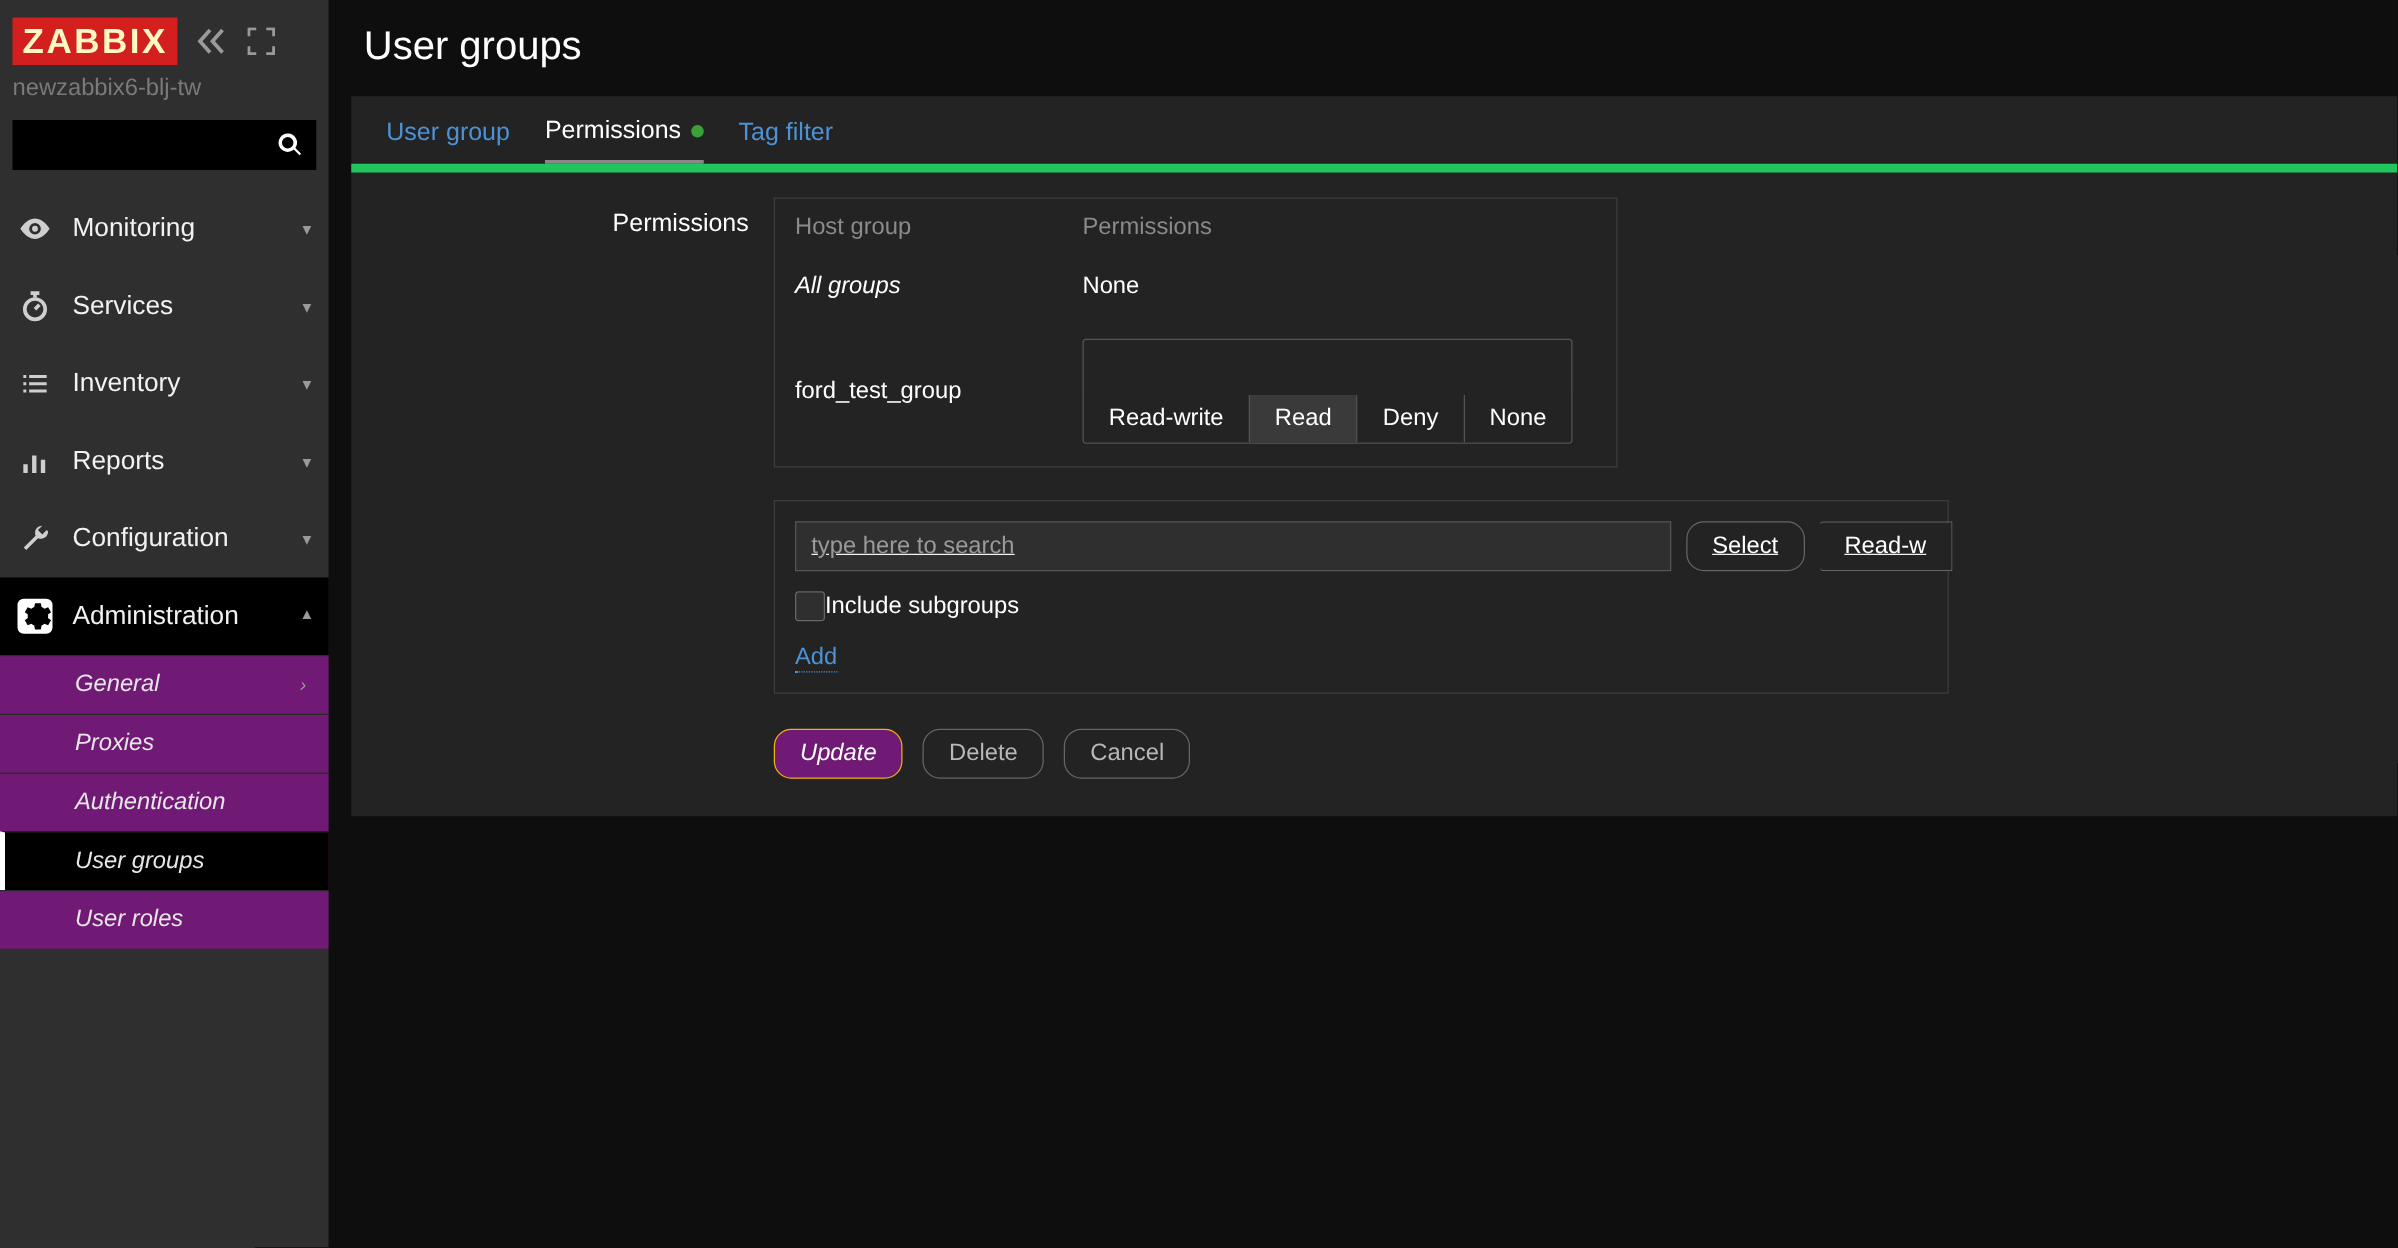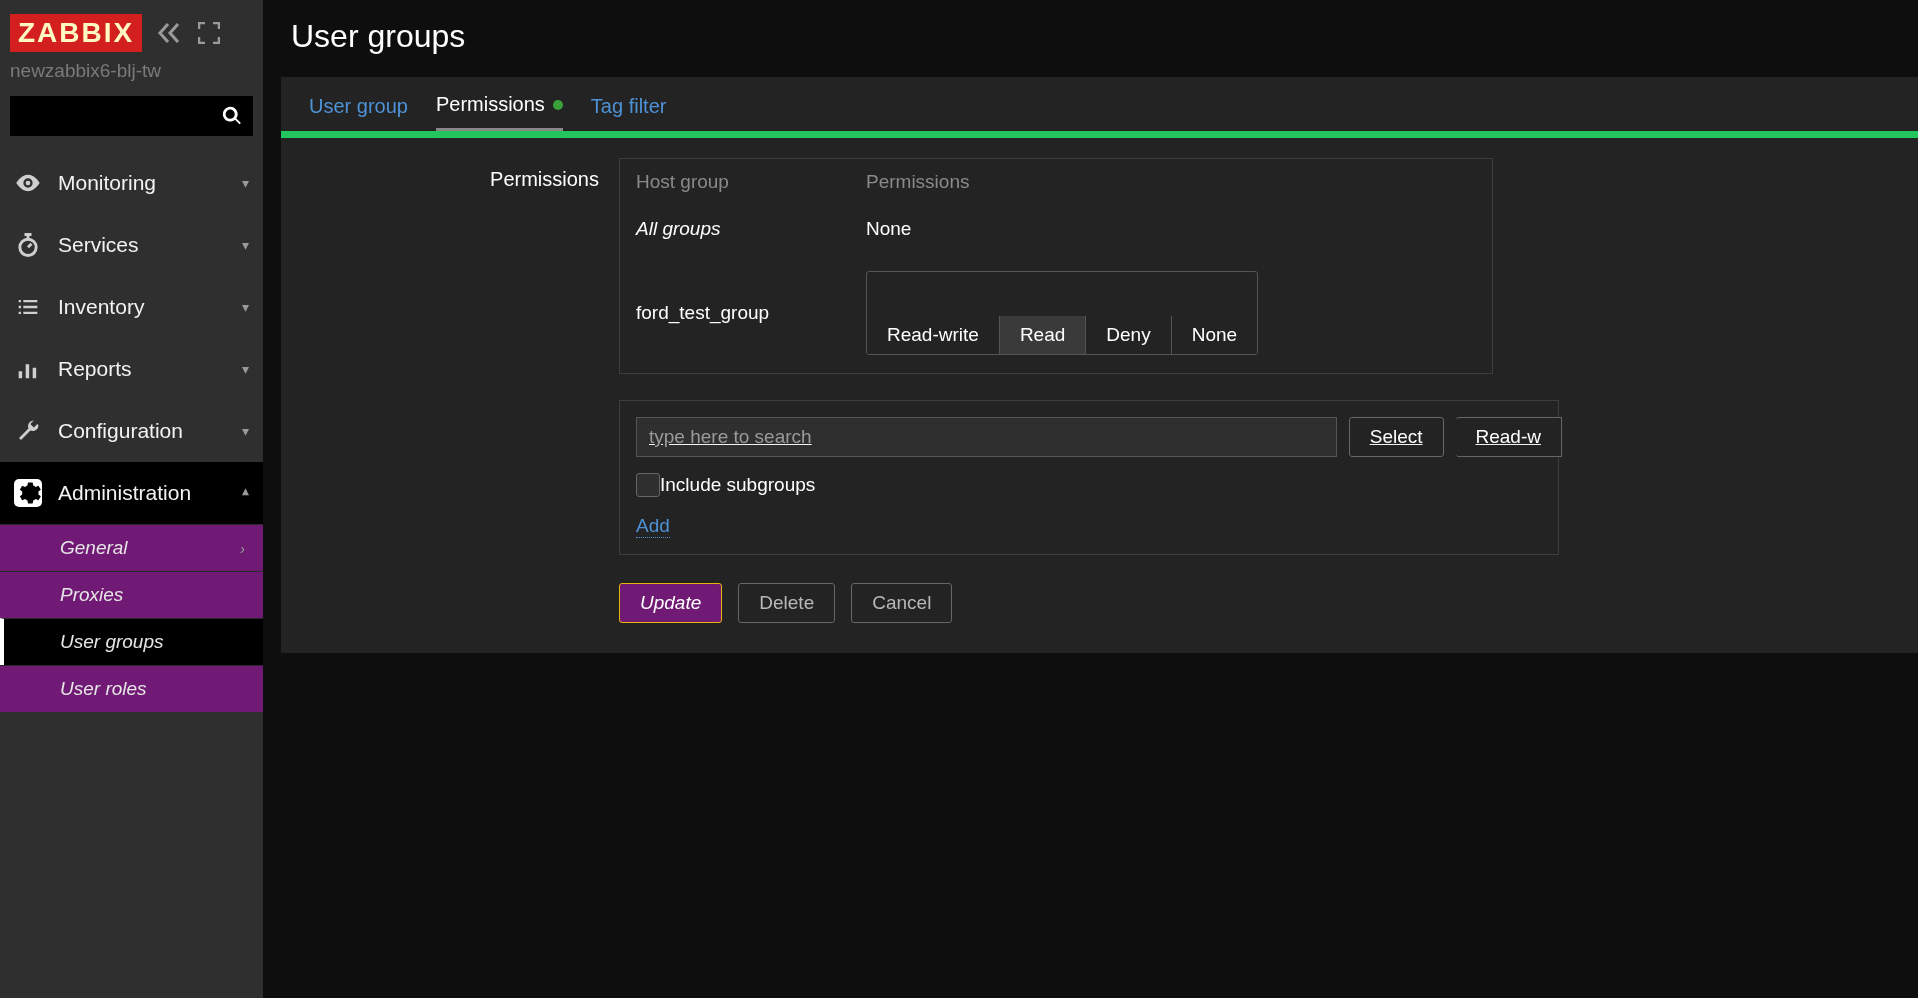--- a/index.html
+++ b/index.html
@@ -176,21 +176,21 @@
     text-align: right;
     padding-right: 20px;
     padding-top: 10px;
     color: #fff;
     font-size: 20px;
   }
   .field-col { flex: 1; min-width: 0; }
   .perm-table {
     border: 1px solid #3d3d3d;
     background: #232323;
-    width: 874px;
+    width: 675px;
     max-width: 100%;
   }
   .perm-head, .perm-row {
     display: flex;
     padding: 12px 16px;
     align-items: center;
   }
   .perm-head { color: #8a8a8a; font-size: 19px; }
   .perm-row { border-top: 1px solid #3d3d3d00; font-size: 19px; color: #fff; }
   .col-hg { width: 230px; }
@@ -238,21 +238,21 @@
   }
   .search-input::placeholder { color: #9a9a9a; }
   .btn {
     background: #232323;
     border: 1px solid #666;
     color: #fff;
     font-size: 19px;
     padding: 0 20px;
     height: 40px;
     cursor: pointer;
-    border-radius: 3px;
+    border-radius: 14px;
   }
   .check-row {
     display: flex;
     align-items: center;
     margin-top: 16px;
     font-size: 19px;
     color: #fff;
   }
   .chk {
     width: 24px; height: 24px;
@@ -371,20 +371,23 @@
         <span class="label">Administration</span>
         <span class="chev">▾</span>
       </div>
       <div class="sub-nav">
         <div class="sub-item">
           <span>General</span>
           <span class="sub-chev">›</span>
         </div>
         <div class="sub-item">
           <span>Proxies</span>
+        </div>
+        <div class="sub-item">
+          <span>Authentication</span>
         </div>
         <div class="sub-item active">
           <span>User groups</span>
         </div>
         <div class="sub-item">
           <span>User roles</span>
         </div>
       </div>
     </nav>
   </aside>

